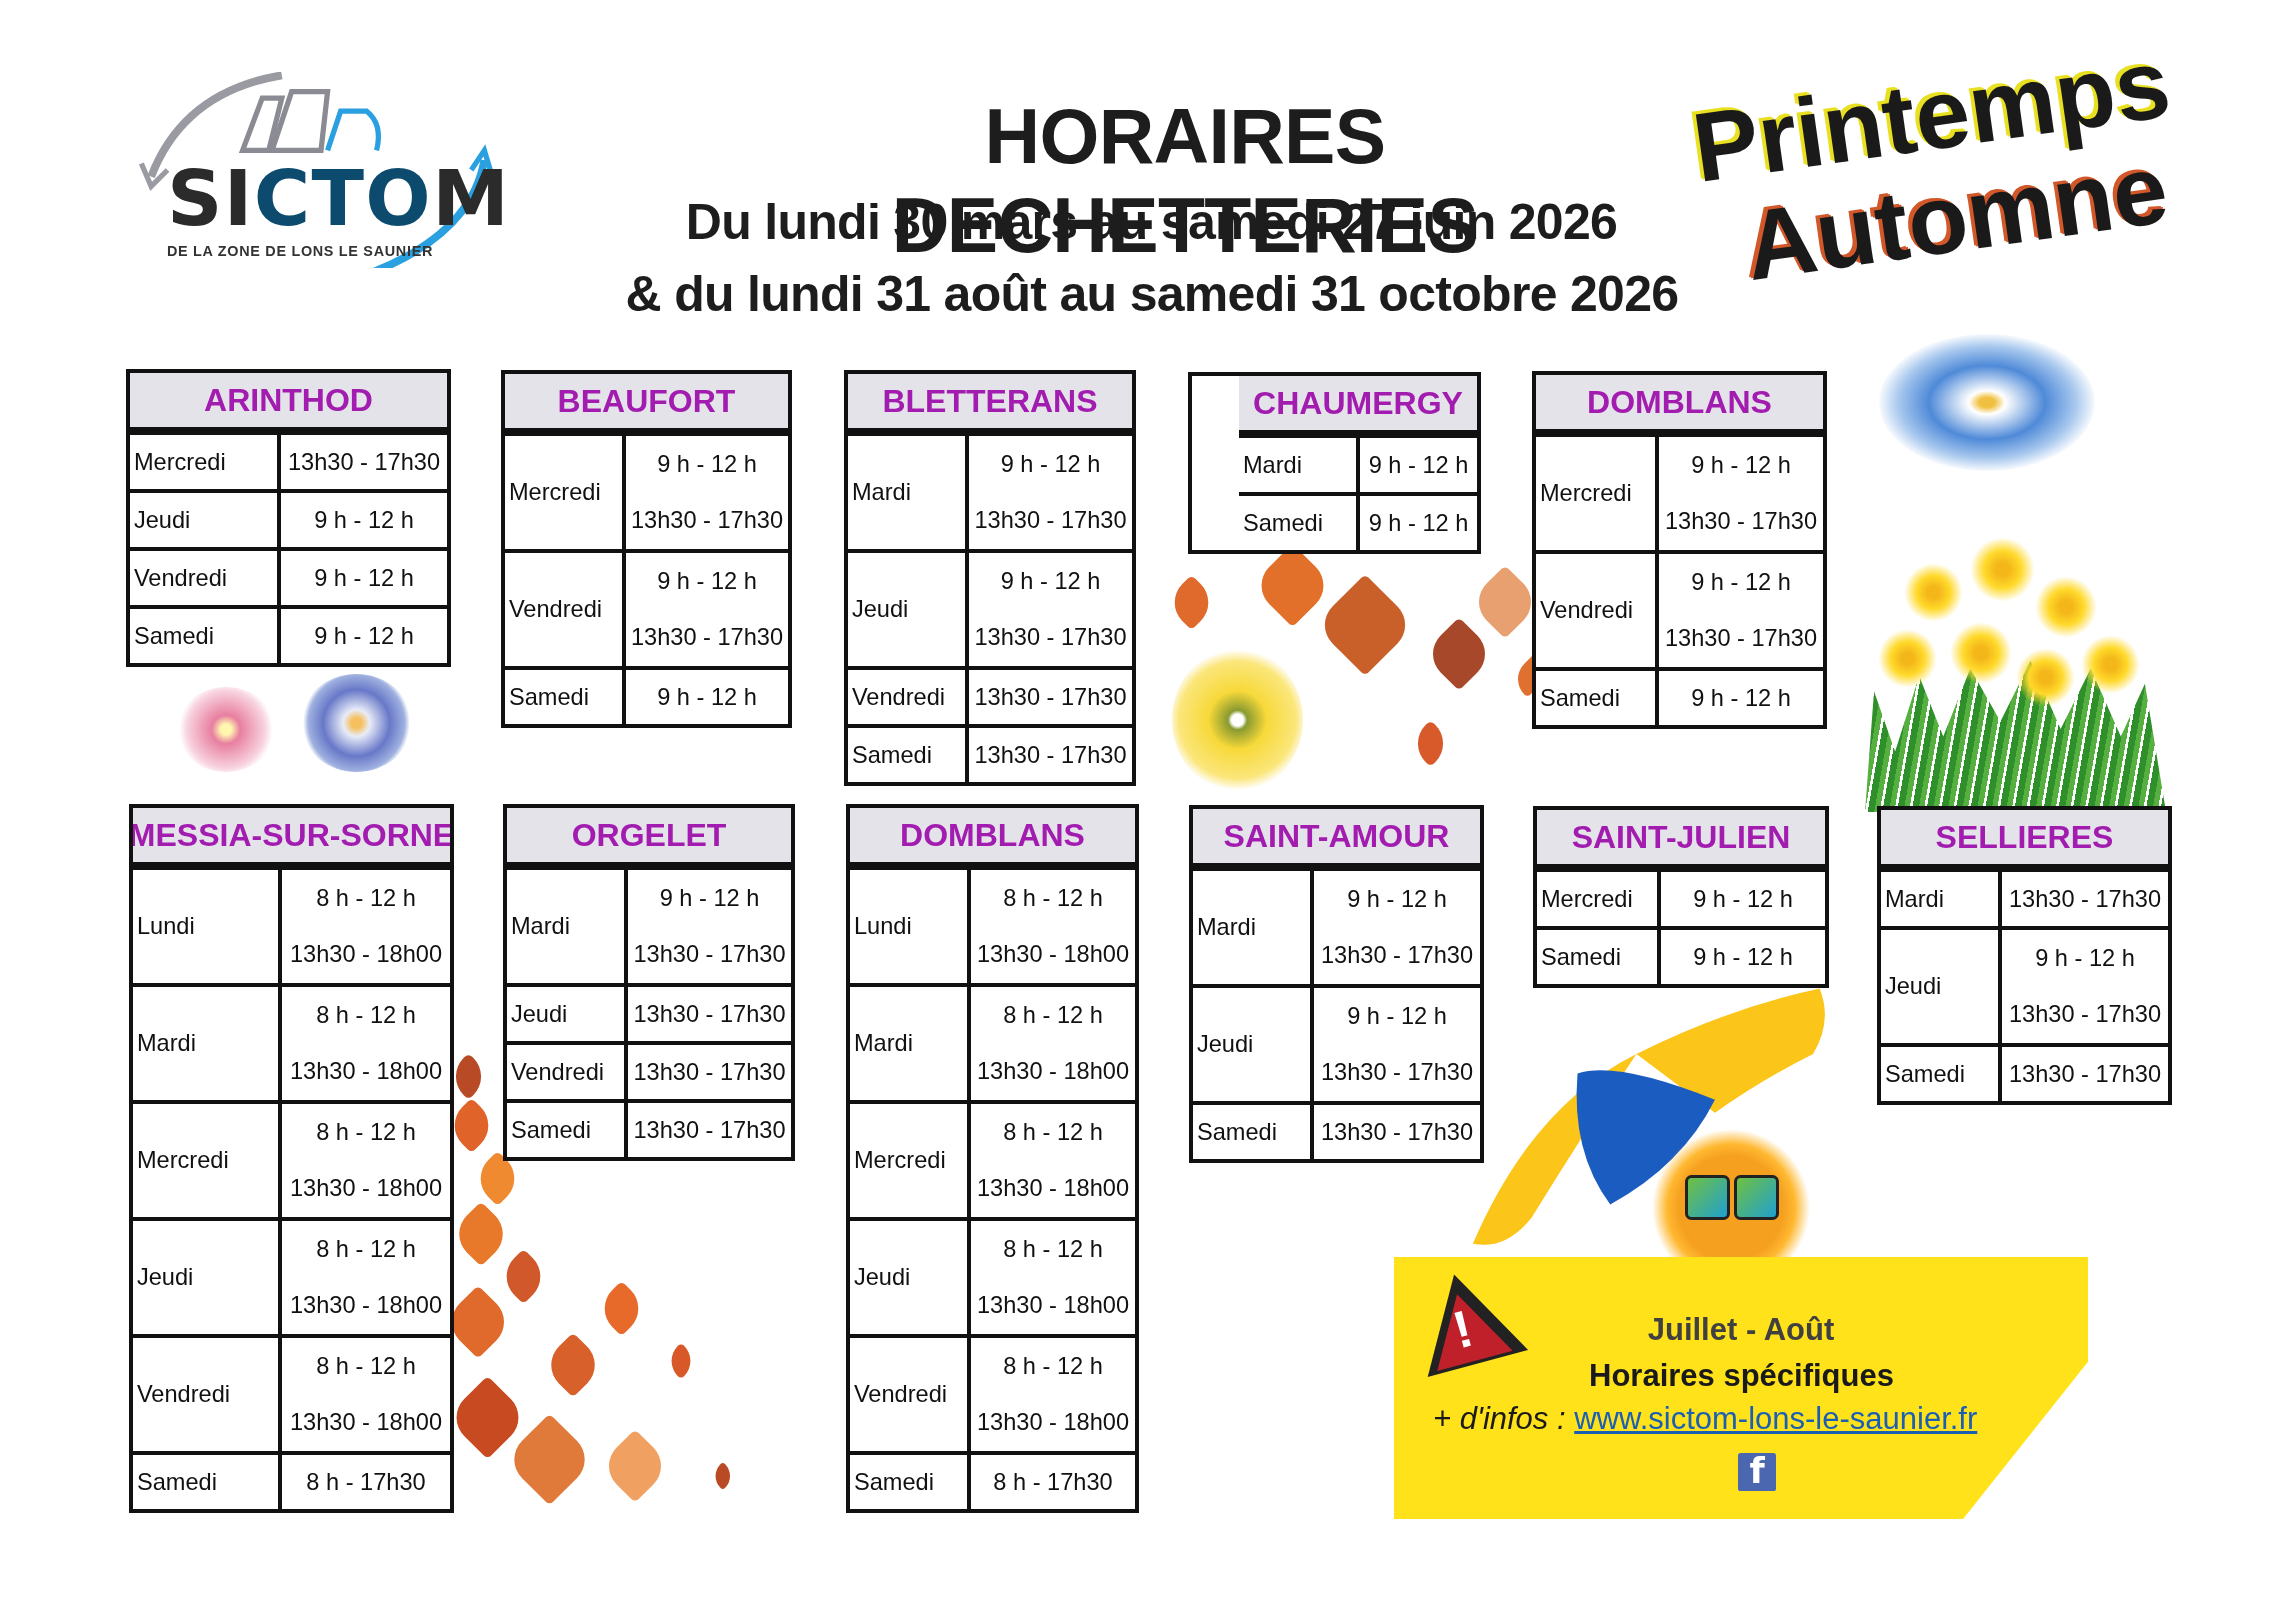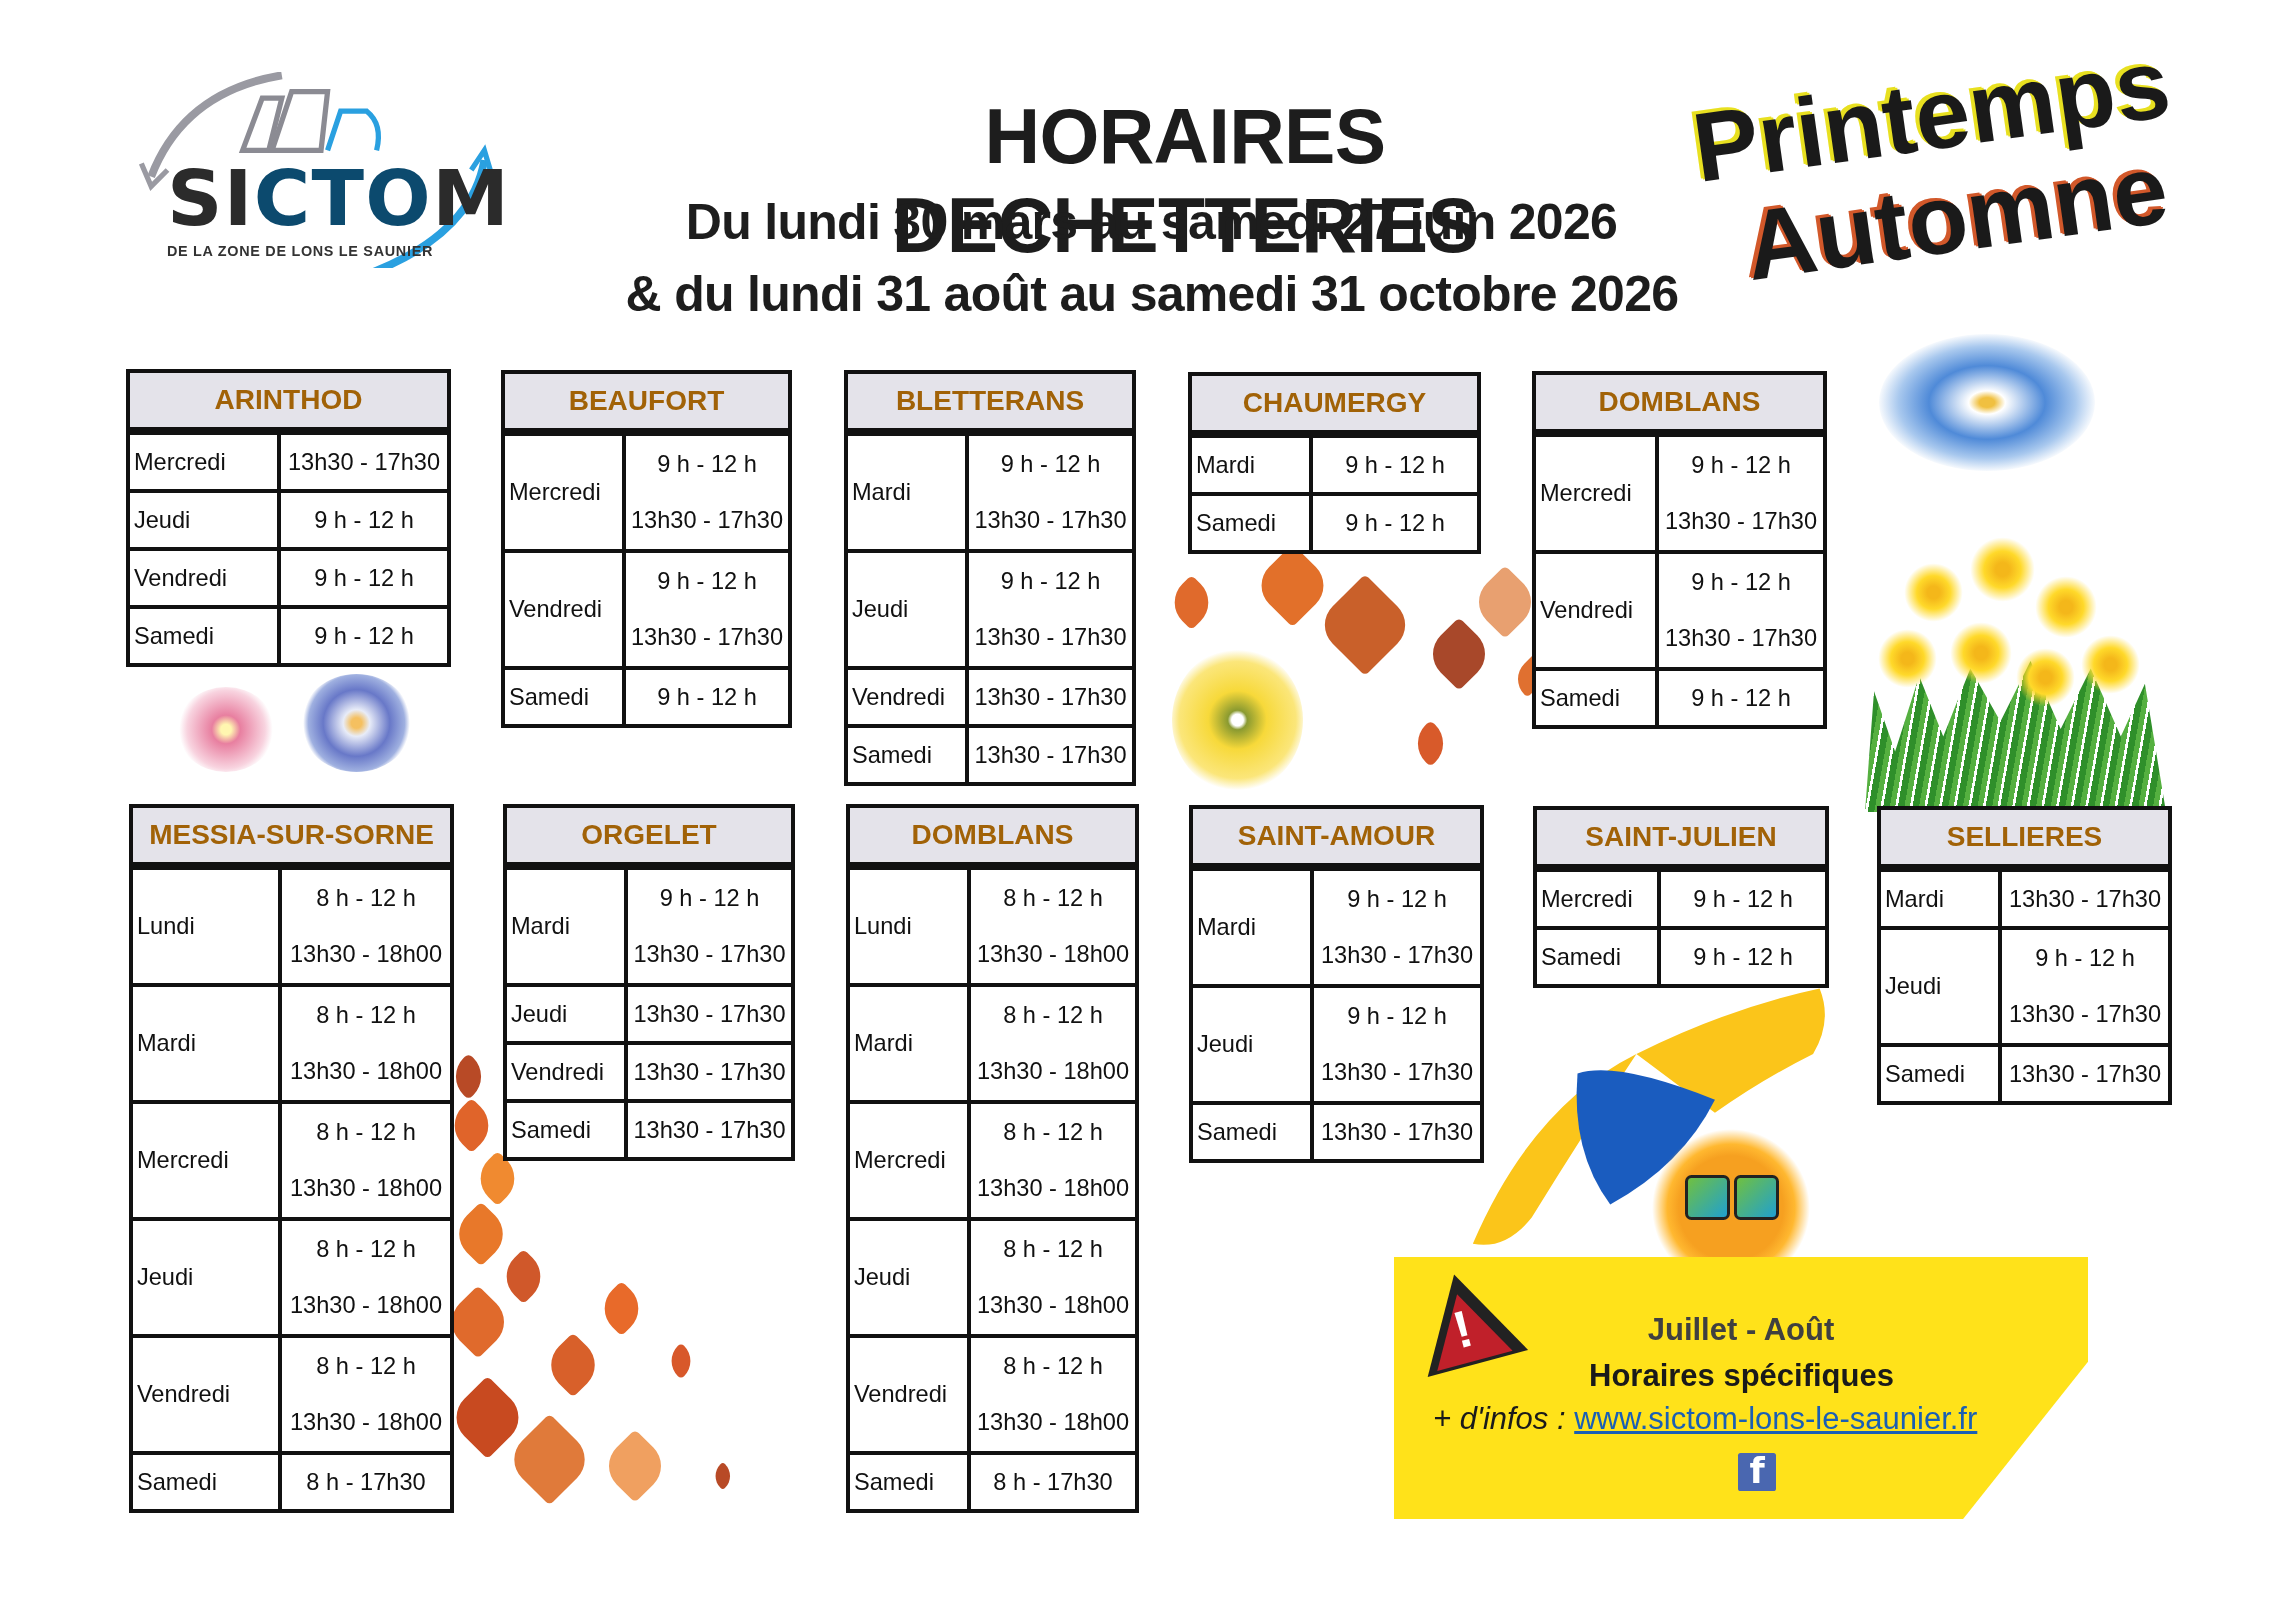--- a/index.html
+++ b/index.html
@@ -23,21 +23,21 @@
 
   
   #logo { left:131px; top:72px; width:367px; height:196px; }
   #logo .word { position:absolute; left:36px; top:82px; font-weight:900; font-size:77px; letter-spacing:1.3px; color:#2b2b2b; font-family:"DejaVu Sans", sans-serif; }
   #logo .word .blue { color:#0c4a6e; }
   #logo .tag { position:absolute; left:36px; top:171px; font-weight:bold; font-size:14.4px; letter-spacing:0.7px; color:#333; white-space:nowrap; }
 
   
   .tbl { position:absolute; border:4.6px solid #111; background:#fff; box-sizing:border-box; }
   .tbl .hdr { background:#e4e3ea; border-bottom:4.6px solid #111; height:54px; display:flex; align-items:center; justify-content:center;
-    font-weight:bold; font-size:28px; color:#a16207; white-space:nowrap; overflow:hidden; }
+    font-weight:bold; font-size:32px; color:#a21caf; white-space:nowrap; overflow:hidden; }
   .tbl .row { display:flex; border-top:4.6px solid #111; box-sizing:border-box; }
   .tbl .row:first-of-type { border-top:none; }
   .tbl .day { border-right:4.6px solid #111; display:flex; align-items:center; font-size:23.6px; padding-left:3.9px; box-sizing:border-box; }
   .tbl .hours { flex:1; display:flex; flex-direction:column; justify-content:space-around; align-items:center; font-size:23.6px; }
   .row.h1 { height:58px; }
   .row.h2 { height:117px; }
 
   
   .flower { position:absolute; border-radius:50%; }
   .leaf { position:absolute; width:39px; height:39px; transform:rotate(45deg); border-radius:5.2px 26px 5.2px 26px; }
@@ -199,21 +199,21 @@
       </div>
     </div>
   <div class="row h1">
       <div class="day" style="width:121px">Samedi</div>
       <div class="hours">
         <span>13h30 - 17h30</span>
       </div>
     </div>
 </div>
 
-<div class="tbl" style="left:1188px;top:372px;width:293px;">
+<div class="tbl" style="left:1188px;top:372px;width:293px;padding-left:47px;">
   <div class="hdr">CHAUMERGY</div>
   <div class="row h1">
       <div class="day" style="width:121px">Mardi</div>
       <div class="hours">
         <span>9 h - 12 h</span>
       </div>
     </div>
   <div class="row h1">
       <div class="day" style="width:121px">Samedi</div>
       <div class="hours">

